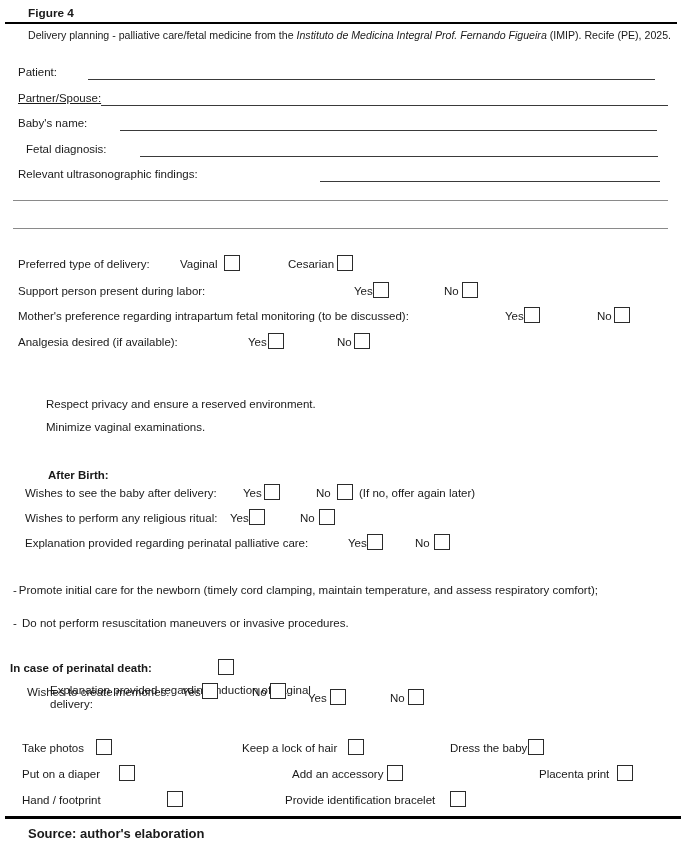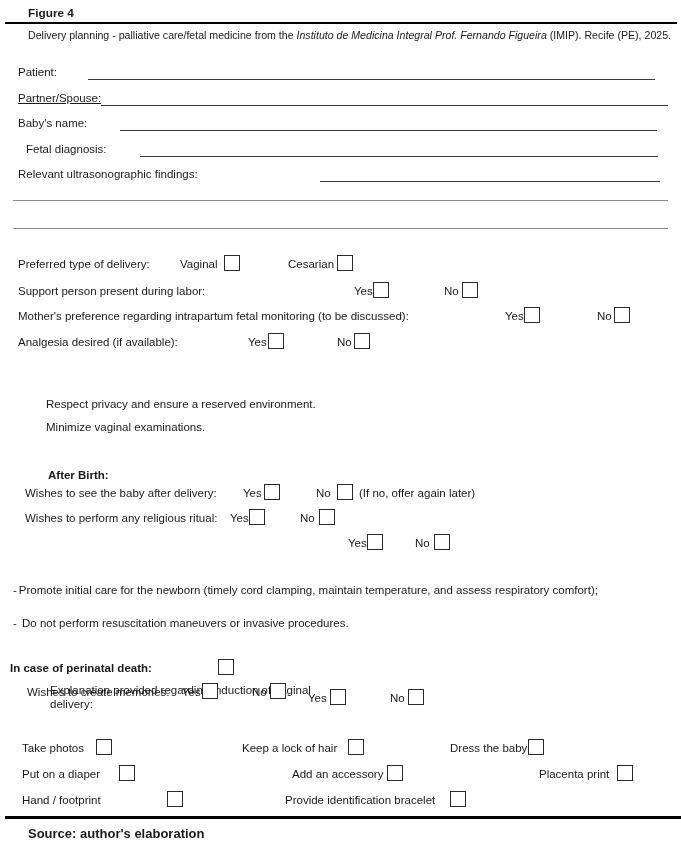--- a/index.html
+++ b/index.html
@@ -110,20 +110,21 @@
 
   <div class="r" style="top:512px;">
     <span class="lbl" style="left:25px;">Wishes to perform any religious ritual:</span>
     <span class="lbl" style="left:230px;">Yes</span>
     <span class="cb" style="left:249px;"></span>
     <span class="lbl" style="left:300px;">No</span>
     <span class="cb" style="left:319px;"></span>
   </div>
 
   <div class="r" style="top:537px;">
+    <span class="lbl" style="left:25px;">Explanation provided regarding perinatal palliative care:</span>
     <span class="lbl" style="left:348px;">Yes</span>
     <span class="cb" style="left:367px;"></span>
     <span class="lbl" style="left:415px;">No</span>
     <span class="cb" style="left:434px;"></span>
   </div>
 
   <div class="bullet" style="top:562px; left:13px; width:600px;margin-top:21px;">
     <span class="dash">-</span><span>Promote initial care for the newborn (timely cord clamping, maintain temperature, and assess respiratory comfort);</span>
   </div>
   <div class="bullet" style="top:616px; left:13px; width:600px;">

